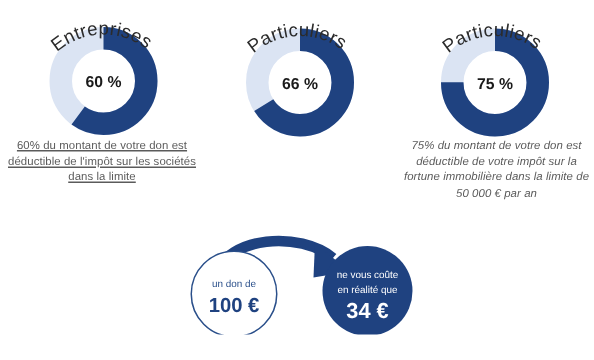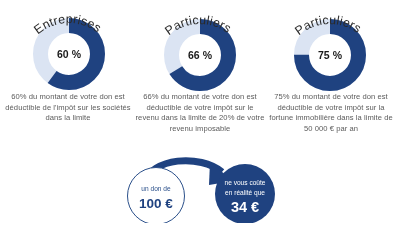--- a/index.html
+++ b/index.html
@@ -17,22 +17,22 @@
   .c3{left:264px;}
   .donut-wrap{position:absolute;left:0;top:0;width:132px;height:96px;}
   .desc{
     position:absolute;left:0;top:92px;width:132px;
     text-align:center;
     font-size:7.6px;
     line-height:10.6px;
     color:#5b5b5b;
     letter-spacing:0.05px;
   }
-  .c1 .desc{width:128px;left:2px;}
-  .c3 .desc{width:130px;left:2px;}
+  .c1 .desc{width:128px;left:2px;text-decoration:underline;}
+  .c3 .desc{width:130px;left:2px;font-style:italic;}
   .pct{
     font-size:10.5px;font-weight:bold;fill:#1a1a1a;
   }
   .bottom{position:absolute;left:0;top:160px;width:394px;height:63px;}
   .circle-open-label{font-size:6.6px;fill:#2a4f8a;}
   .circle-open-val{font-size:13.5px;font-weight:bold;fill:#1f4280;}
   .circle-fill-label{font-size:6.6px;fill:#ffffff;}
   .circle-fill-val{font-size:14.5px;font-weight:bold;fill:#ffffff;}
   .arc-title{font-size:12.4px;fill:#2b2b2b;letter-spacing:0.2px;}
   svg{display:block;overflow:visible;}
@@ -68,21 +68,20 @@
           <path id="arc2" d="M 19,71 A 47,47 0 0 1 113,71" fill="none"></path>
         </defs>
         <circle cx="66" cy="55" r="28.5" fill="none" stroke="#dbe4f3" stroke-width="15"></circle>
         <circle cx="66" cy="55" r="28.5" fill="none" stroke="#1f4280" stroke-width="15" stroke-dasharray="118.19 60.88" stroke-dashoffset="0" transform="rotate(-90 66 55)"></circle>
         <text class="pct" x="66" y="59" text-anchor="middle">66 %</text>
         <text class="arc-title">
           <textPath href="#arc2" startOffset="27%">Particuliers</textPath>
         </text>
       </svg>
     </div>
-    <div class="desc">66% du montant de votre don est déductible de votre impôt sur le revenu dans la limite de 20% de votre revenu imposable</div>
   </div>
 
   <div class="col c3">
     <div class="donut-wrap">
       <svg width="132" height="96" viewBox="0 0 132 96">
         <defs>
           <path id="arc3" d="M 19,71 A 47,47 0 0 1 113,71" fill="none"></path>
         </defs>
         <circle cx="66" cy="55" r="28.5" fill="none" stroke="#dbe4f3" stroke-width="15"></circle>
         <circle cx="66" cy="55" r="28.5" fill="none" stroke="#1f4280" stroke-width="15" stroke-dasharray="134.30 44.77" stroke-dashoffset="0" transform="rotate(-90 66 55)"></circle>

